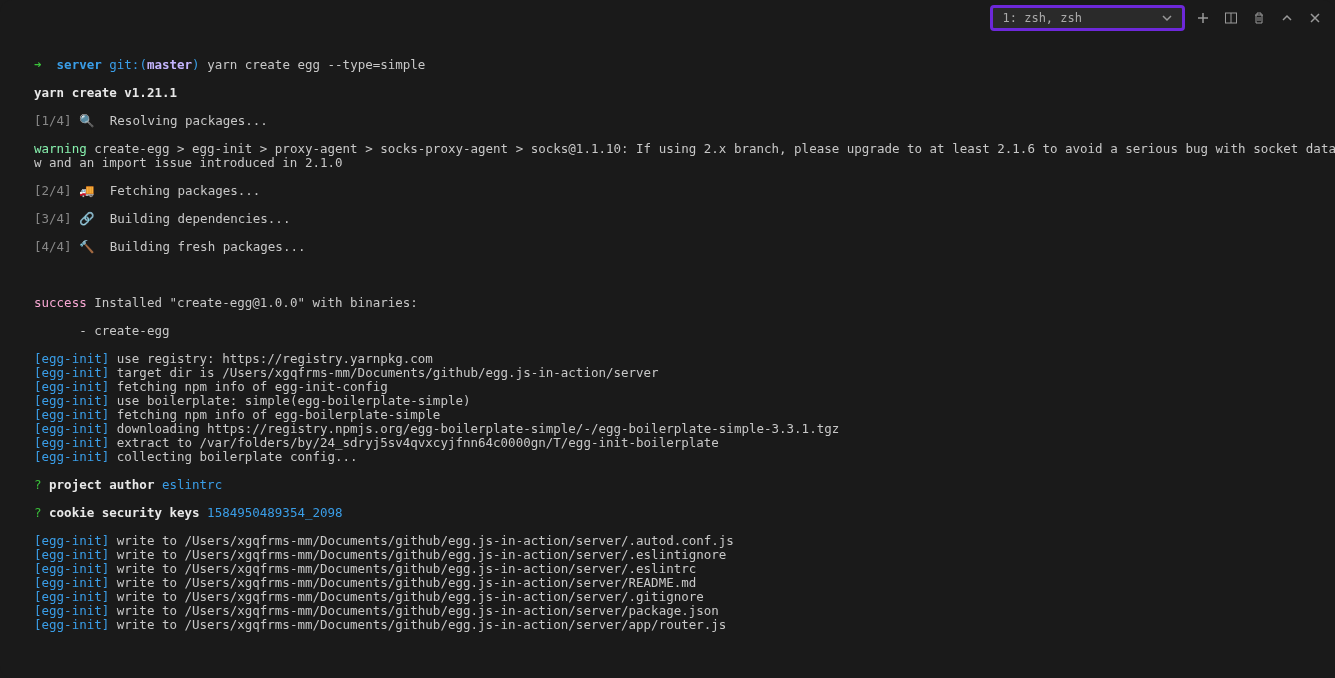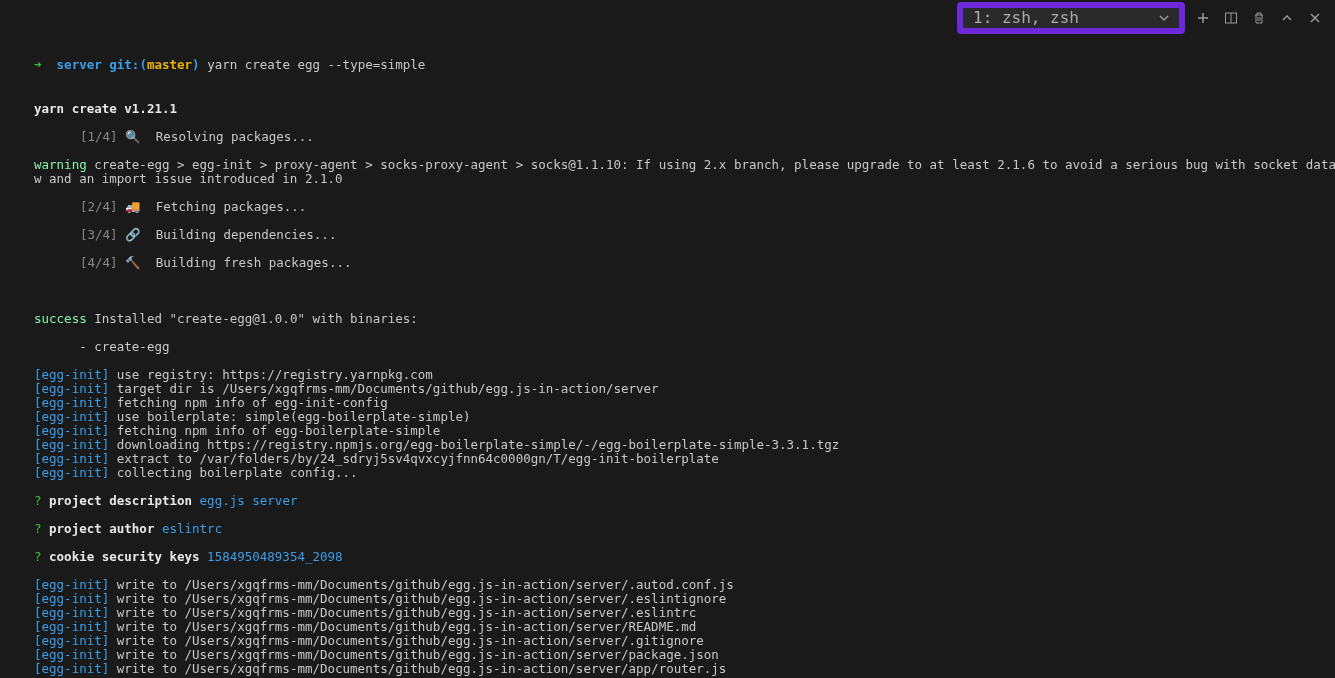--- a/index.html
+++ b/index.html
@@ -23,25 +23,25 @@
 .titlebar {
   height: 36px;
   display: flex;
   align-items: center;
   justify-content: flex-end;
   padding: 0 10px;
   gap: 8px;
 }
 .tab-selector {
   background: #2a2a2a;
-  border: 6px solid #6d28d9;
+  border: 3px solid #6d28d9;
   border-radius: 4px;
   color: #aaa;
   padding: 3px 10px;
-  font-size: 16px;
+  font-size: 12px;
   display: flex;
   align-items: center;
   gap: 80px;
   min-width: 160px;
   justify-content: space-between;
 }
 .titlebar-icon {
   color: #999;
   cursor: pointer;
   display: flex;
@@ -53,27 +53,27 @@
 .terminal {
   flex: 1;
   padding: 8px 34px;
   color: #c8c8c8;
   white-space: pre;
   overflow: hidden;
 }
 .line { display: block; }
 .arrow { color: #3ac23a; font-weight: bold; }
 .dir { color: #3a9ee8; font-weight: bold; }
-.git { color: #3a9ee8; font-weight: bold; margin-top: 7px; }
-.branch { color: #eab308; font-weight: bold; }
+.git { color: #3a9ee8; font-weight: normal; margin-top: 7px; }
+.branch { color: #c4b5fd; font-weight: bold; }
 .cmd { color: #c8c8c8; }
-.bold { font-weight: bold; color: #e8e8e8; margin-top: 16px; }
-.dim { color: #888; margin-left: 46px; }
+.bold { font-weight: bold; color: #e8e8e8; }
+.dim { color: #888; }
 .warn { color: #86efac; }
-.success { color: #86efac; }
+.success { color: #f9a8d4; }
 .tag { color: #3a9ee8; }
 .q { color: #3ac23a; }
 .qlabel { color: #e8e8e8; font-weight: bold; }
 .ans { color: #3a9ee8; }
 svg { display: block; }
 </style>
 </head>
 <body>
 
 <div class="window">
@@ -120,21 +120,20 @@
 <span class="line"><span class="dim">[1/4]</span> <span>🔍</span><span>  Resolving packages...</span></span>
 <span class="line"><span class="warn">warning</span><span> create-egg &gt; egg-init &gt; proxy-agent &gt; socks-proxy-agent &gt; socks@1.1.10: If using 2.x branch, please upgrade to at least 2.1.6 to avoid a serious bug with socket data flo
 w and an import issue introduced in 2.1.0</span></span>
 <span class="line"><span class="dim">[2/4]</span> <span>🚚</span><span>  Fetching packages...</span></span>
 <span class="line"><span class="dim">[3/4]</span> <span>🔗</span><span>  Building dependencies...</span></span>
 <span class="line"><span class="dim">[4/4]</span> <span>🔨</span><span>  Building fresh packages...</span></span>
 <span class="line"> </span>
 <span class="line"><span class="success">success</span><span> Installed "create-egg@1.0.0" with binaries:</span></span>
 <span class="line">      - create-egg</span>
 <div id="egg-lines"><span class="line"><span class="tag">[egg-init]</span><span> use registry: https://registry.yarnpkg.com</span></span><span class="line"><span class="tag">[egg-init]</span><span> target dir is /Users/xgqfrms-mm/Documents/github/egg.js-in-action/server</span></span><span class="line"><span class="tag">[egg-init]</span><span> fetching npm info of egg-init-config</span></span><span class="line"><span class="tag">[egg-init]</span><span> use boilerplate: simple(egg-boilerplate-simple)</span></span><span class="line"><span class="tag">[egg-init]</span><span> fetching npm info of egg-boilerplate-simple</span></span><span class="line"><span class="tag">[egg-init]</span><span> downloading https://registry.npmjs.org/egg-boilerplate-simple/-/egg-boilerplate-simple-3.3.1.tgz</span></span><span class="line"><span class="tag">[egg-init]</span><span> extract to /var/folders/by/24_sdryj5sv4qvxcyjfnn64c0000gn/T/egg-init-boilerplate</span></span><span class="line"><span class="tag">[egg-init]</span><span> collecting boilerplate config...</span></span></div>
-<span class="line"><span class="q">?</span> <span class="qlabel">project description</span> <span class="ans">egg.js server</span></span>
 <span class="line"><span class="q">?</span> <span class="qlabel">project author</span> <span class="ans">eslintrc</span></span>
 <span class="line"><span class="q">?</span> <span class="qlabel">cookie security keys</span> <span class="ans">1584950489354_2098</span></span>
 <div id="write-lines"><span class="line"><span class="tag">[egg-init]</span><span> write to /Users/xgqfrms-mm/Documents/github/egg.js-in-action/server/.autod.conf.js</span></span><span class="line"><span class="tag">[egg-init]</span><span> write to /Users/xgqfrms-mm/Documents/github/egg.js-in-action/server/.eslintignore</span></span><span class="line"><span class="tag">[egg-init]</span><span> write to /Users/xgqfrms-mm/Documents/github/egg.js-in-action/server/.eslintrc</span></span><span class="line"><span class="tag">[egg-init]</span><span> write to /Users/xgqfrms-mm/Documents/github/egg.js-in-action/server/README.md</span></span><span class="line"><span class="tag">[egg-init]</span><span> write to /Users/xgqfrms-mm/Documents/github/egg.js-in-action/server/.gitignore</span></span><span class="line"><span class="tag">[egg-init]</span><span> write to /Users/xgqfrms-mm/Documents/github/egg.js-in-action/server/package.json</span></span><span class="line"><span class="tag">[egg-init]</span><span> write to /Users/xgqfrms-mm/Documents/github/egg.js-in-action/server/app/router.js</span></span></div>
 
 
 
 
 
   </div>
 </div>

